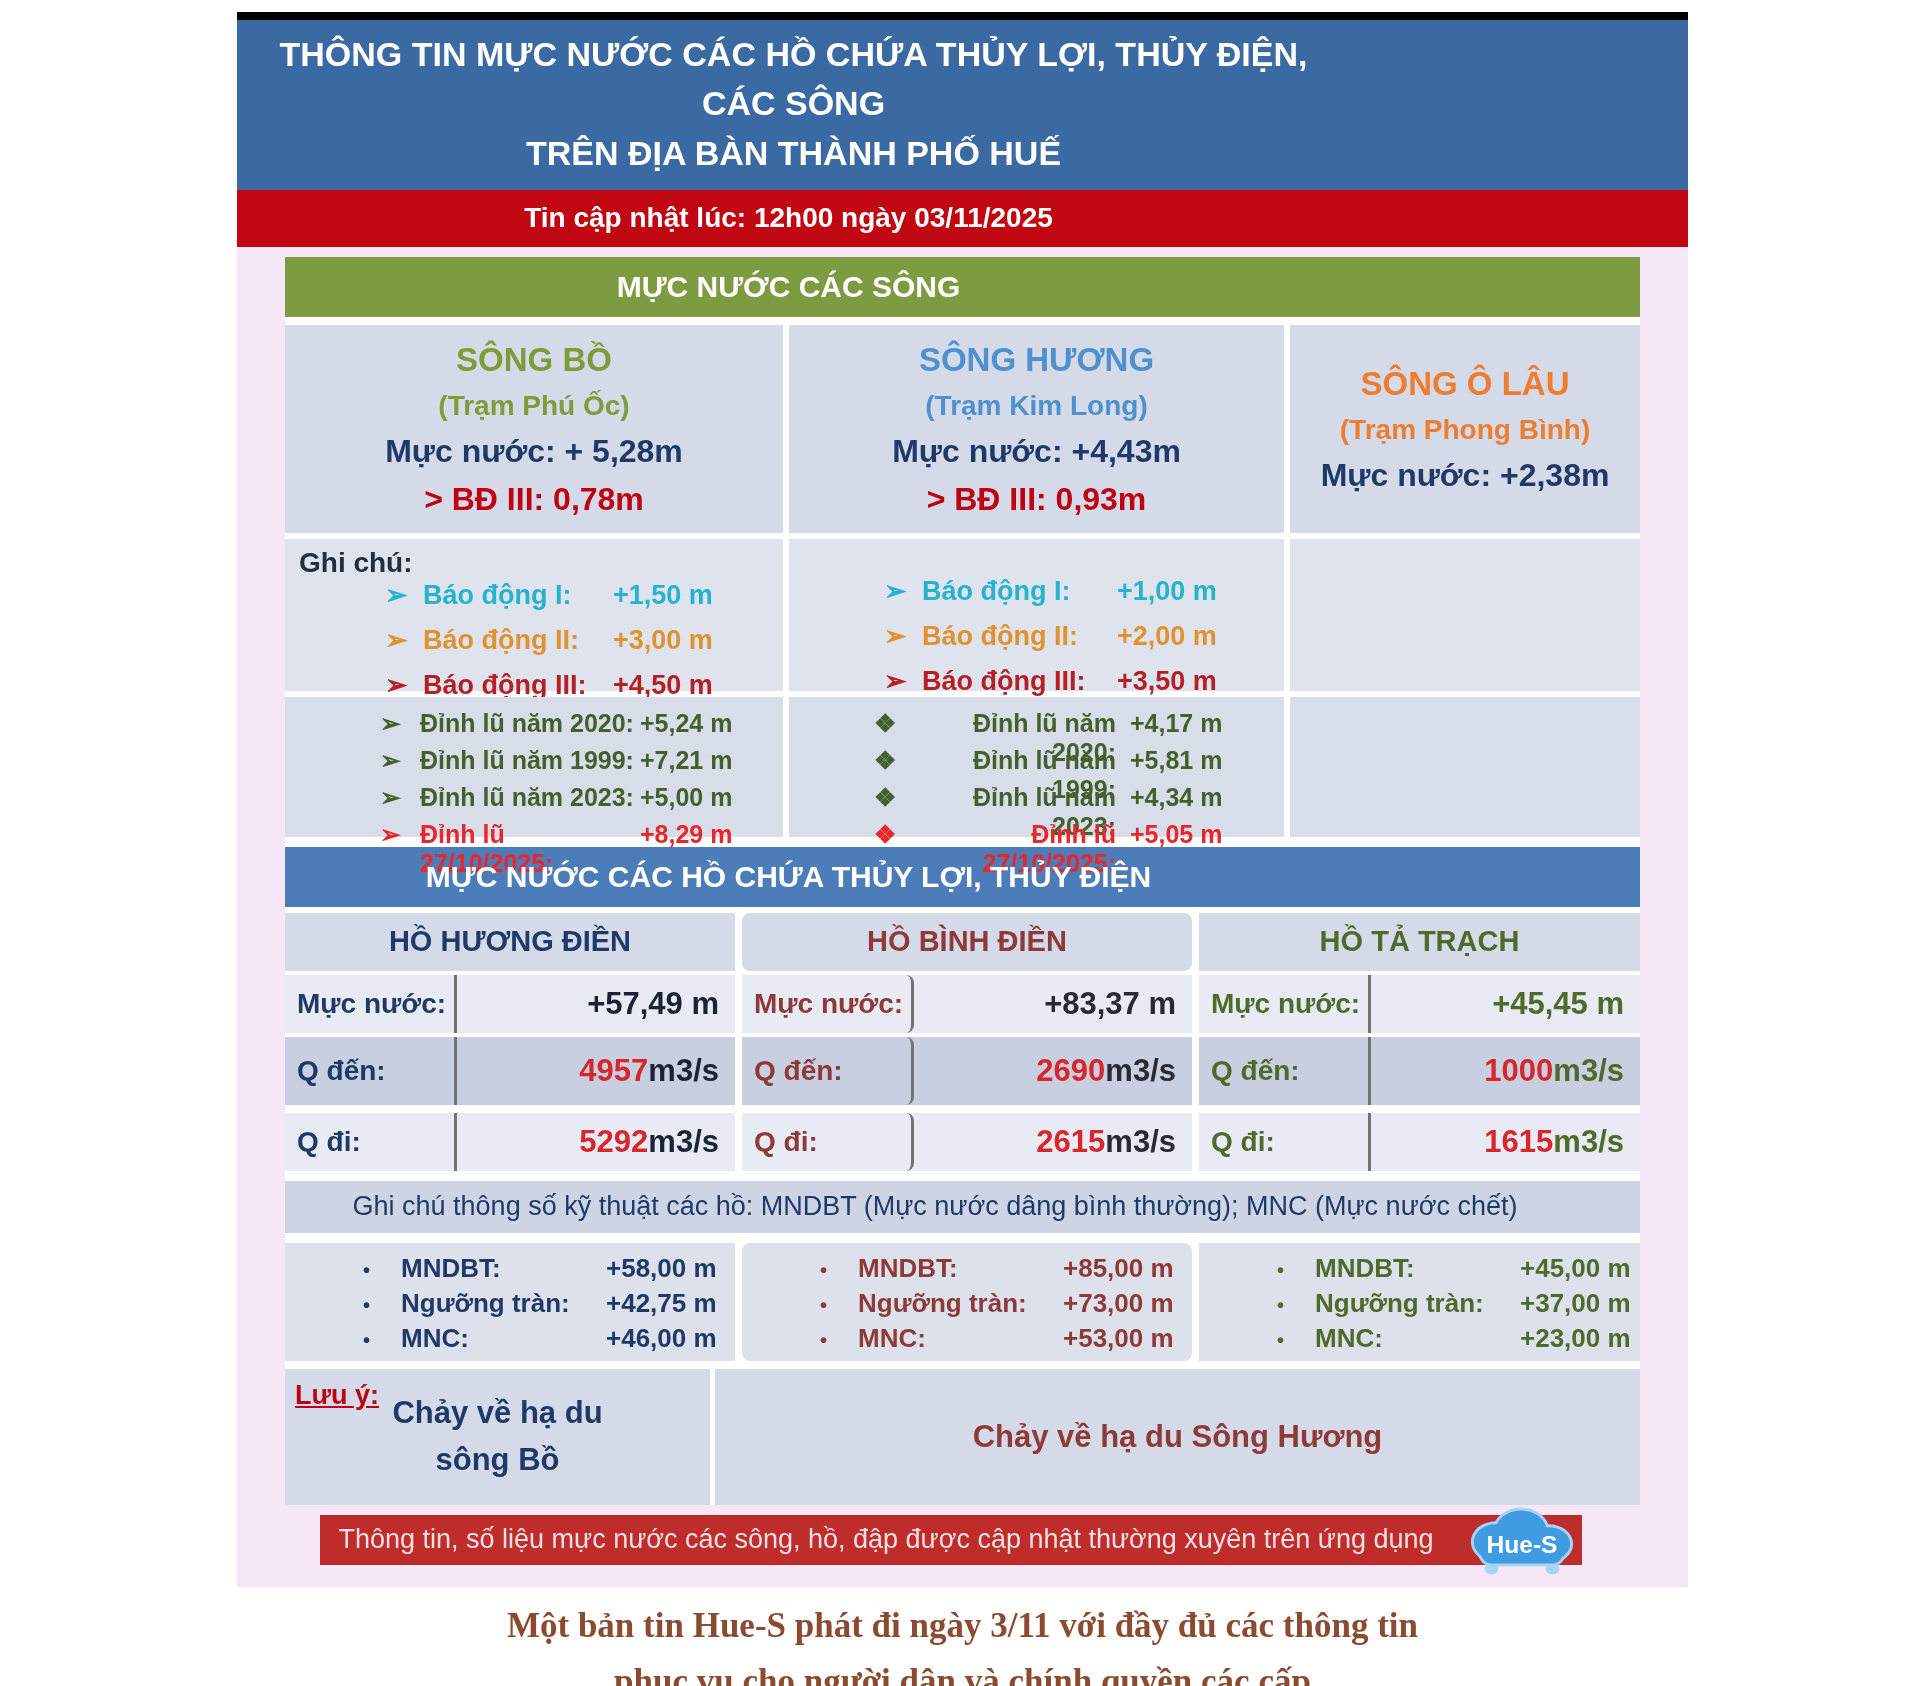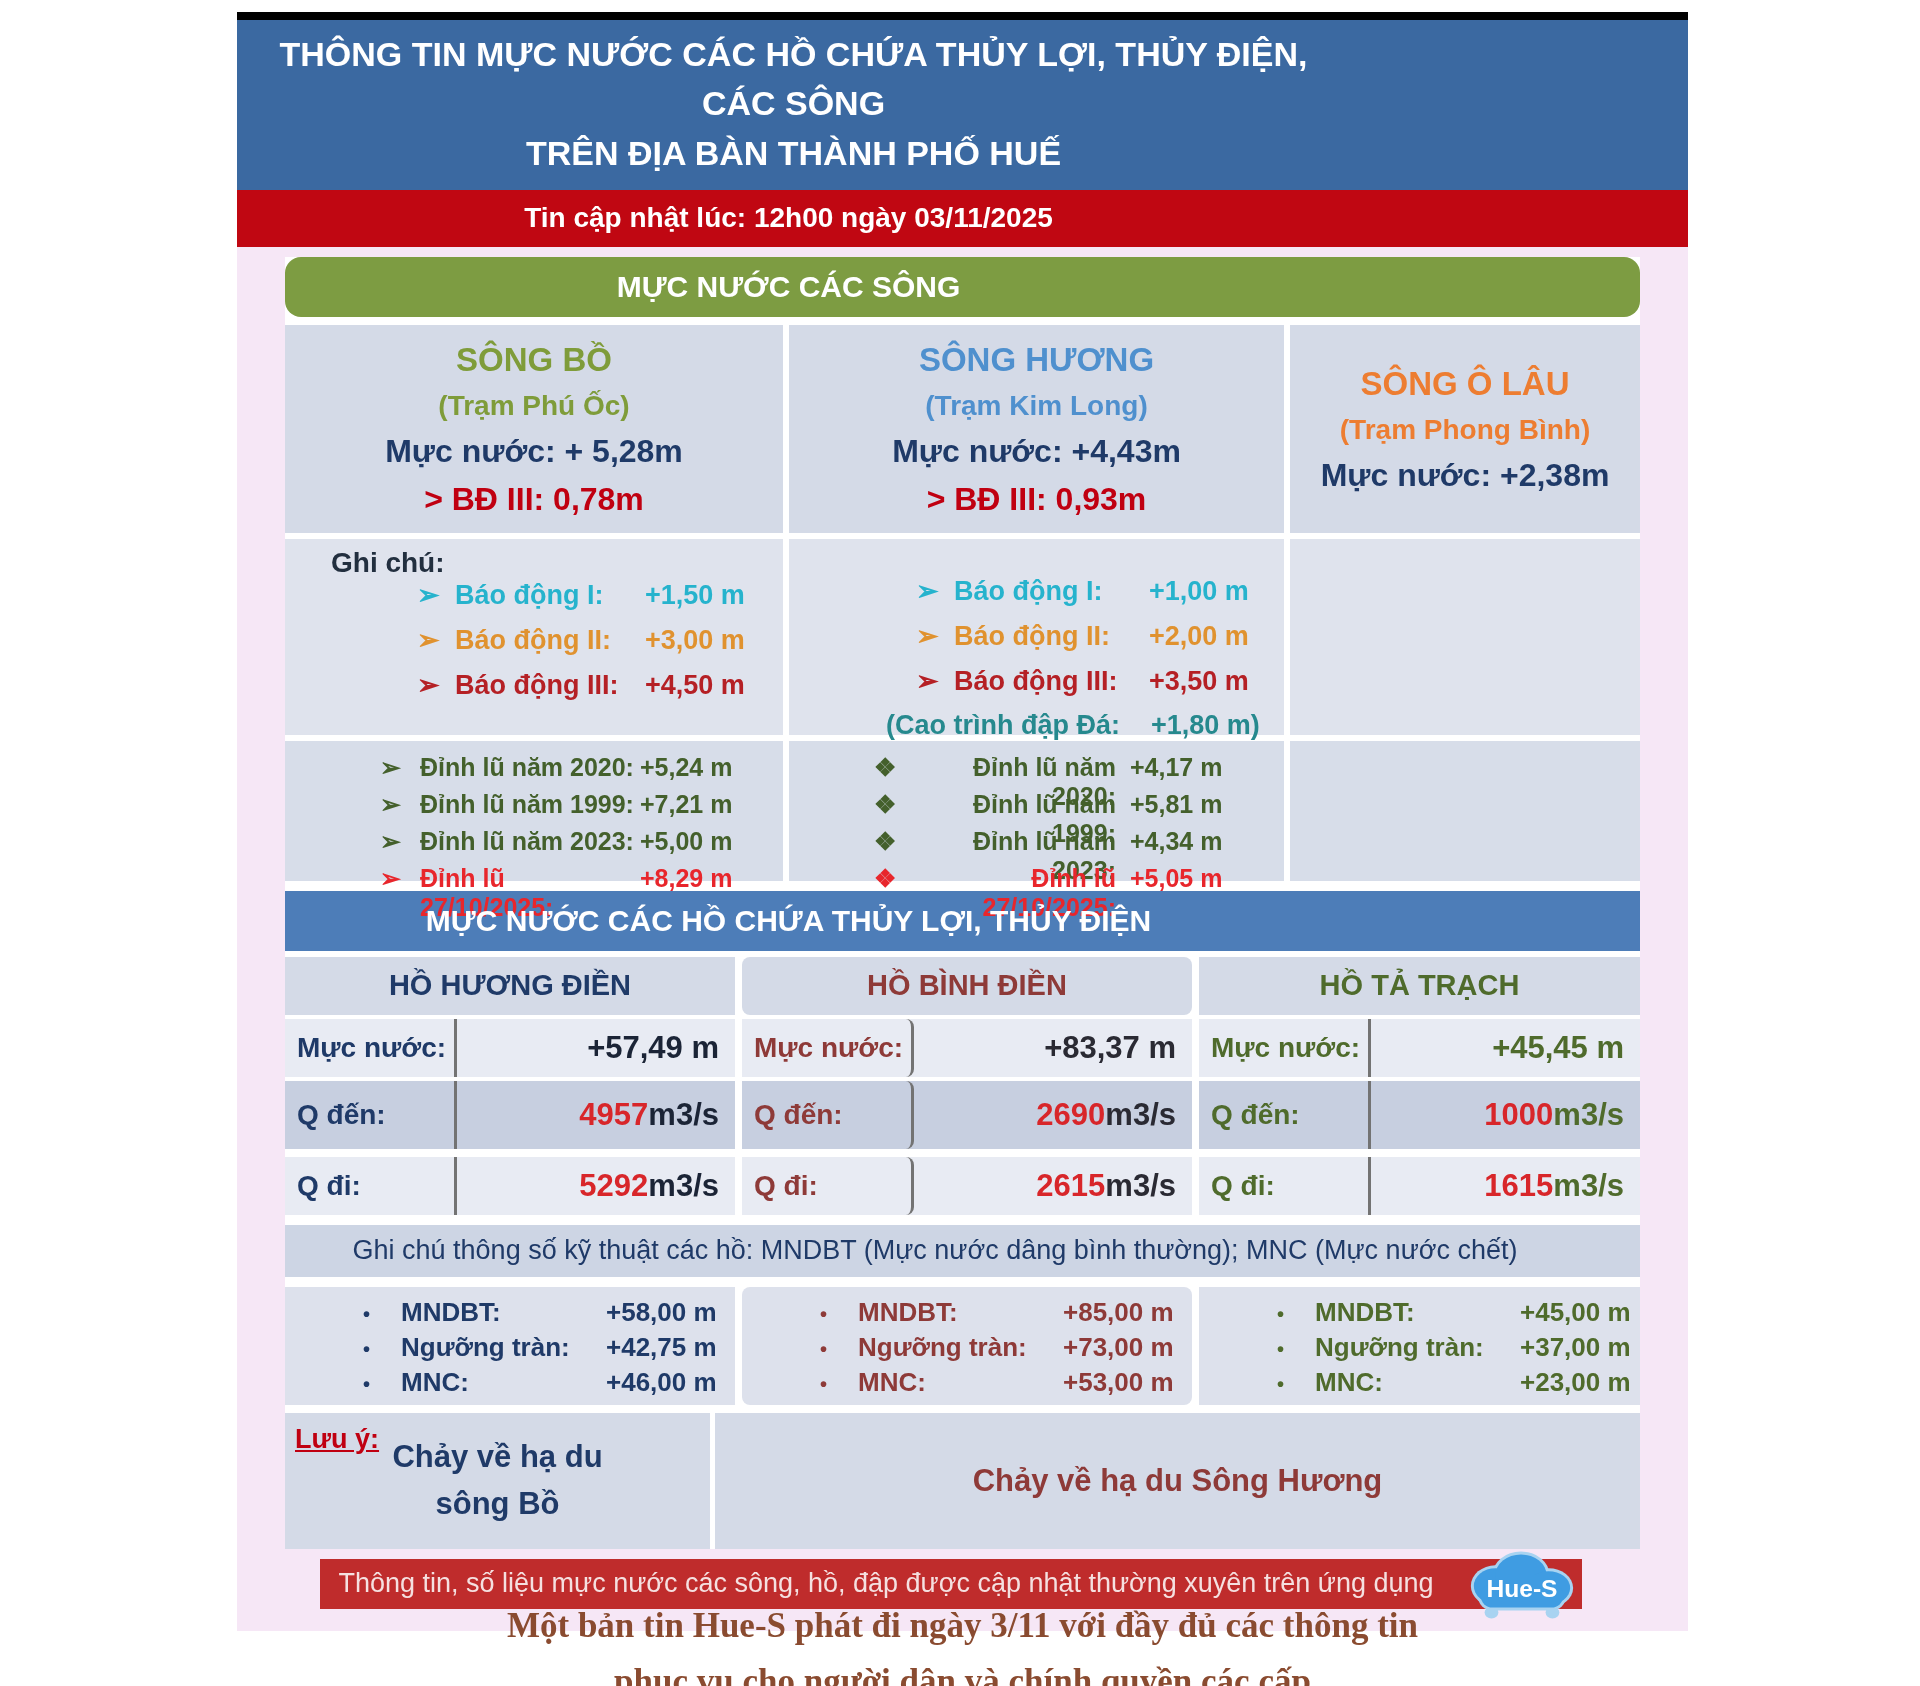--- a/index.html
+++ b/index.html
@@ -11,36 +11,36 @@
   .hdr { background:#3b69a1; border-top:8px solid #000000; min-height:143px;
          display:flex; flex-direction:column; justify-content:center; align-items:center;
          padding:10px 348px 12px 10px; text-align:center;
          color:#ffffff; font-weight:bold; font-size:34px; line-height:1.45; }
   .update { background:#c00712; height:57px; display:flex; align-items:center; justify-content:center;
             padding-right:348px; color:#ffffff; font-weight:bold; font-size:28px; }
 
   .content { margin:10px 48px 0 48px; background:#ffffff; }
   .band { height:60px; color:#ffffff; font-weight:bold; font-size:30px;
           display:flex; align-items:center; justify-content:center; padding-right:348px; }
-  .band.green { background:#7d9c42; margin-bottom:8px;border-radius:16px; }
+  .band.green { background:#7d9c42; margin-bottom:8px; }
   .band.blue  { background:#4d7db8; margin-top:10px; margin-bottom:6px; }
 
   
   .row3 { display:flex; gap:6px; margin-bottom:6px; }
   .c1{width:498px}.c2{width:495px}.c3{width:350px}
   .cell { background:#d4dae7; }
   .river-head { height:208px; display:flex; flex-direction:column; justify-content:center; align-items:center;
                 line-height:1.5; font-weight:bold; }
   .rname { font-size:33px; }
   .rstation { font-size:28px; }
   .rlevel { font-size:32px; color:#1f3a68; }
   .rabove { font-size:32px; color:#c00011; }
   .olive { color:#7f9c3a; } .steel { color:#4f90ce; } .orange { color:#ed7d31; }
 
-  .ghichu-row { height:196px; background:#dfe3ed; padding-top:8px;padding-left:32px; }
+  .ghichu-row { height:152px; background:#dfe3ed; padding-top:8px; }
   .ghichu-label { font-size:28px; font-weight:bold; color:#222f3f; padding-left:14px; }
   .alert-line { display:flex; align-items:baseline; height:45px; font-weight:bold; font-size:27px; }
   .alert-line .ar { width:38px; text-align:left; }
   .ml1 { margin-left:100px; } .ml1 .lb { width:190px; }
   .ml2 { margin-left:95px; }  .ml2 .lb { width:195px; }
   .al-cyan { color:#26b3cd; } .al-orange { color:#e0922f; } .al-red { color:#b52025; }
   .dam-note { margin-left:65px; display:flex; font-weight:bold; font-size:27px; color:#26898e; height:42px; }
   .dam-note .lb { width:265px; }
 
   .peaks-row { height:140px; background:#d7dde9; padding-top:12px; }

